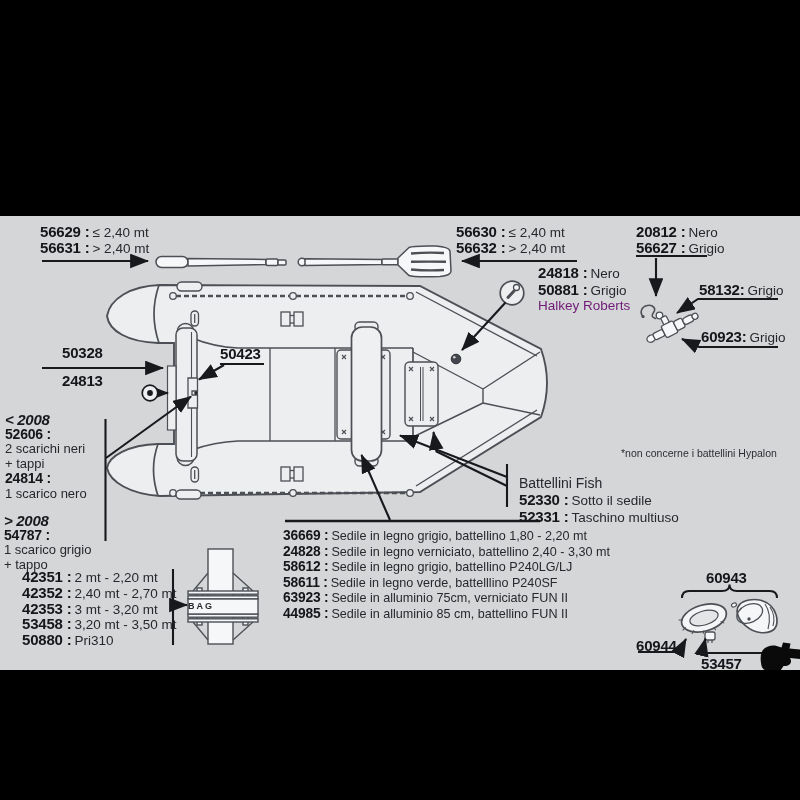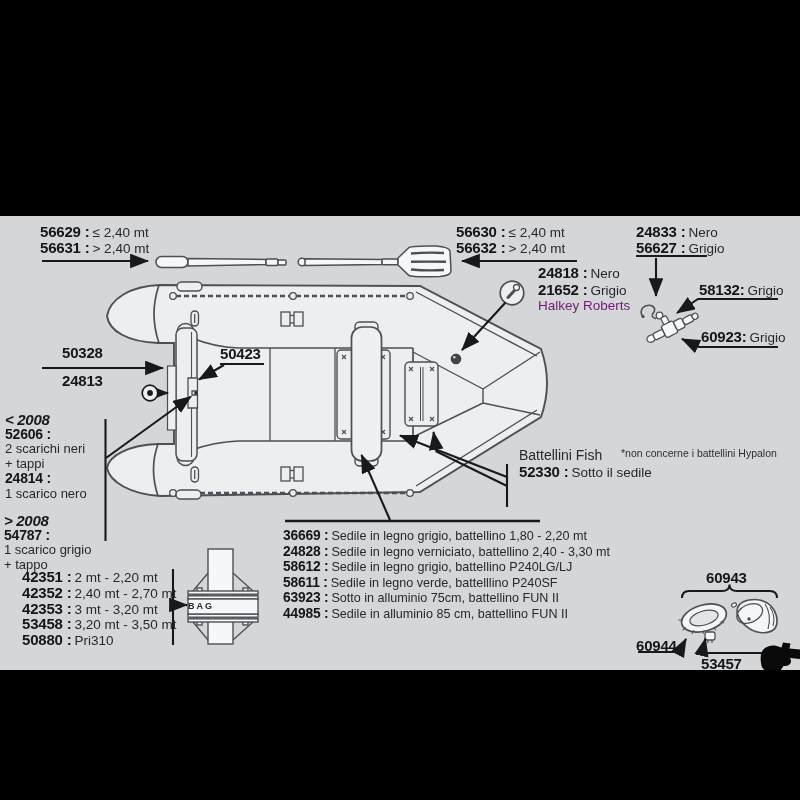--- a/index.html
+++ b/index.html
@@ -216,27 +216,27 @@
       <div class="r"><span class="num">56629 :</span><span class="desc">≤ 2,40 mt</span></div>
       <div class="r"><span class="num">56631 :</span><span class="desc">&gt; 2,40 mt</span></div>
     </div>
 
     <div class="lbl" style="left:456px;top:9px">
       <div class="r"><span class="num">56630 :</span><span class="desc">≤ 2,40 mt</span></div>
       <div class="r"><span class="num">56632 :</span><span class="desc">&gt; 2,40 mt</span></div>
     </div>
 
     <div class="lbl" style="left:636px;top:9px">
-      <div class="r"><span class="num">24833 :</span><span class="desc">Nero</span></div>
+      <div class="r"><span class="num">20812 :</span><span class="desc">Nero</span></div>
       <div class="r"><span class="num">56627 :</span><span class="desc">Grigio</span></div>
     </div>
 
     <div class="lbl" style="left:538px;top:49px">
       <div style="line-height:15.5px"><span class="num">24818 :</span><span class="desc">Nero</span></div>
-      <div style="line-height:15.5px"><span class="num">21652 :</span><span class="desc">Grigio</span></div>
+      <div style="line-height:15.5px"><span class="num">50881 :</span><span class="desc">Grigio</span></div>
       <div class="brand">Halkey Roberts</div>
     </div>
 
     <div class="lbl" style="left:699px;top:65px">
       <span class="num">58132:</span><span class="desc">Grigio</span>
     </div>
     <div class="lbl" style="left:701px;top:112px">
       <span class="num">60923:</span><span class="desc">Grigio</span>
     </div>
 
@@ -265,31 +265,32 @@
       <div class="r"><span class="num">42352 :</span><span class="desc">2,40 mt - 2,70 mt</span></div>
       <div class="r"><span class="num">42353 :</span><span class="desc">3 mt - 3,20 mt</span></div>
       <div class="r"><span class="num">53458 :</span><span class="desc">3,20 mt - 3,50 mt</span></div>
       <div class="r"><span class="num">50880 :</span><span class="desc">Pri310</span></div>
     </div>
 
     <div class="lbl bag-lbl" style="left:188px;top:385px;width:70px">BAG</div>
 
     <div class="lbl note" style="left:621px;top:231px">*non concerne i battellini Hypalon</div>
 
-    <div class="lbl fish" style="left:519px;top:231px">
+    <div class="lbl fish" style="left:519px;top:259px">
       <div class="title">Battellini Fish</div>
       <div class="r"><span class="num">52330 :</span><span class="desc">Sotto il sedile</span></div>
+      <div class="r"><span class="num">52331 :</span><span class="desc">Taschino multiuso</span></div>
     </div>
 
     <div class="lbl seats" style="left:283px;top:312px">
       <div class="r"><span class="num">36669 :</span><span class="desc">Sedile in legno grigio, battellino 1,80 - 2,20 mt</span></div>
       <div class="r"><span class="num">24828 :</span><span class="desc">Sedile in legno verniciato, battellino 2,40 - 3,30 mt</span></div>
       <div class="r"><span class="num">58612 :</span><span class="desc">Sedile in legno grigio, battellino P240LG/LJ</span></div>
       <div class="r"><span class="num">58611 :</span><span class="desc">Sedile in legno verde, battelllino P240SF</span></div>
-      <div class="r"><span class="num">63923 :</span><span class="desc">Sotto in alluminio 75cm, battellino FUN II</span></div>
+      <div class="r"><span class="num">63923 :</span><span class="desc">Sedile in alluminio 75cm, verniciato FUN II</span></div>
       <div class="r"><span class="num">44985 :</span><span class="desc">Sedile in alluminio 85 cm, battellino FUN II</span></div>
     </div>
 
     <div class="lbl num" style="left:706px;top:353px">60943</div>
     <div class="lbl num" style="left:636px;top:421px">60944</div>
     <div class="lbl num" style="left:701px;top:439px">53457</div>
 
   </div>
 </div>
 

